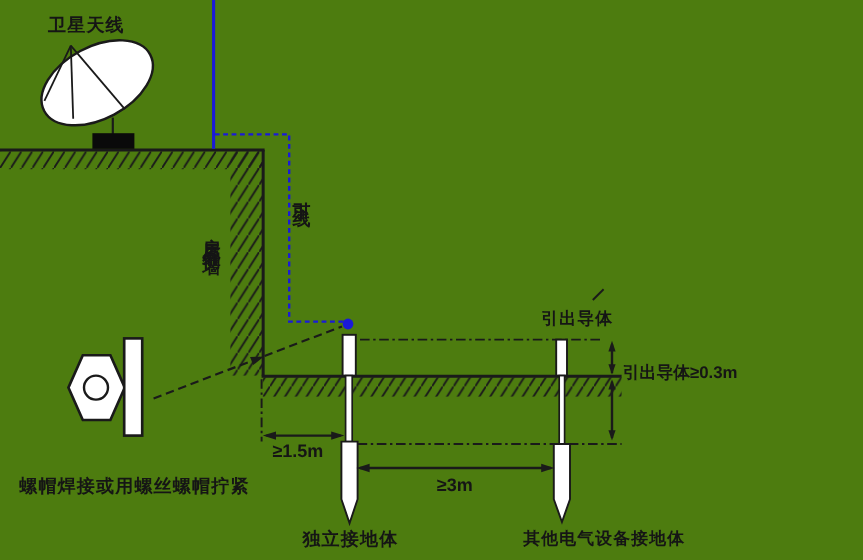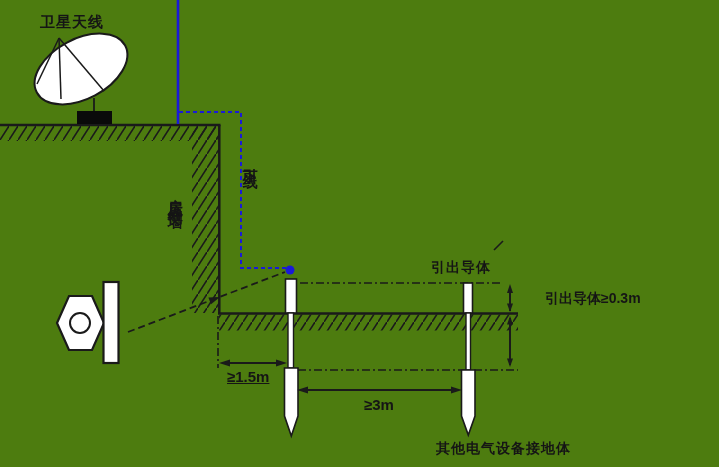--- a/index.html
+++ b/index.html
@@ -88,27 +88,29 @@
     <rect x="103.5" y="282" width="15" height="81" fill="#ffffff" stroke="#1a1a1a" stroke-width="2.2"></rect>
   </svg>
 
   <div class="lbl" style="left:40px;top:13px;">卫星天线</div>
 
 
   <div class="lbl vtext" style="left:242px;top:156px;">引下线</div>
 
   <div class="lbl vtext" style="left:167px;top:186px;letter-spacing:4px;">房屋外侧墙</div>
 
-  <div class="lbl small" style="left:431px;top:259px;">引出导体</div>
+  <div class="lbl small" style="left:451px;top:259px;font-family:Liberation Mono, monospace;">引出导体</div>
 
-  <div class="lbl small" style="left:519px;top:290px;letter-spacing:0;margin-left:26px;">引出导体≥0.3m</div>
+  <div class="lbl small" style="left:519px;top:302px;letter-spacing:0;">引出导体≥0.3m</div>
 
 
-  <div class="lbl" style="left:227px;top:368px;letter-spacing:0;text-decoration:underline;">≥1.5m</div>
+  <div class="lbl" style="left:227px;top:368px;letter-spacing:0;">≥1.5m</div>
 
   <div class="lbl" style="left:364px;top:396px;letter-spacing:0;">≥3m</div>
 
 
+  <div class="lbl" style="left:16px;top:397px;">螺帽焊接或用螺丝螺帽拧紧</div>
 
+  <div class="lbl" style="left:252px;top:441px;">独立接地体</div>
 
   <div class="lbl small" style="left:436px;top:440px;">其他电气设备接地体</div>
 
 </div>
 
 </body></html>

